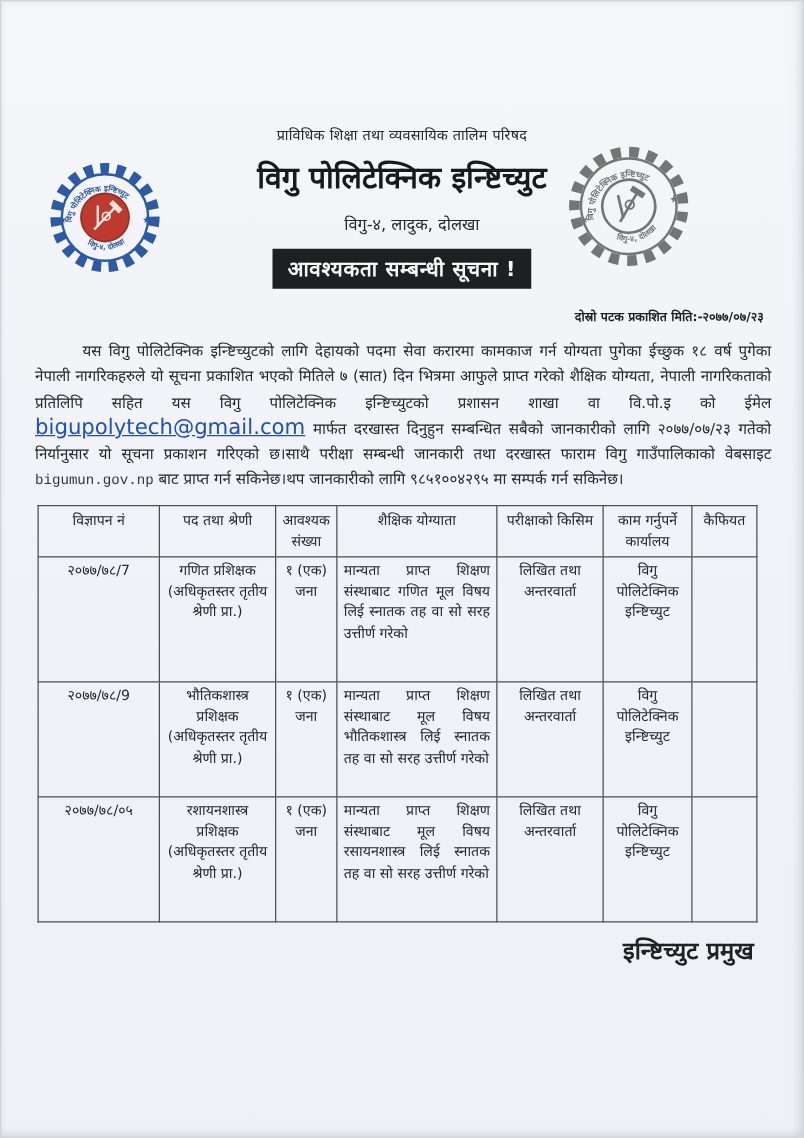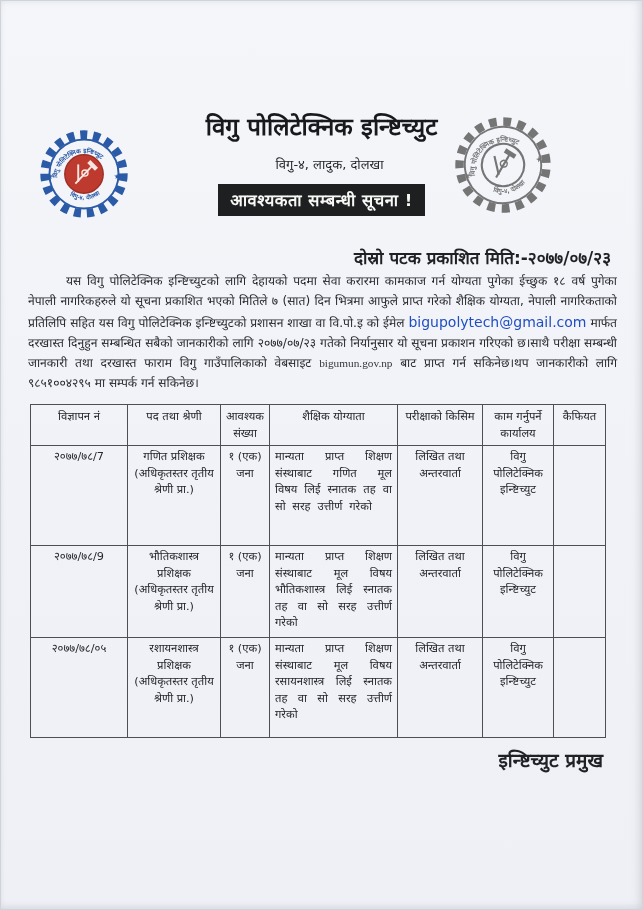--- a/index.html
+++ b/index.html
@@ -19,32 +19,32 @@
   .council-line{font-size:11.5px;color:#24272b;letter-spacing:.2px;}
   .main-title{font-size:24px;font-weight:bold;color:#17191c;margin-top:9px;}
   .address-line{font-size:13px;color:#24272b;margin-top:13px;padding-left:16px;}
   .banner{display:inline-block;margin-top:11px;background:#1d1f20;color:#f7f7f5;
           font-size:16.5px;font-weight:bold;padding:4px 12px 5px;letter-spacing:.5px;}
   
   .logo-left{position:absolute;left:36px;top:126px;width:96px;height:96px;}
   .logo-right{position:absolute;left:450px;top:112px;width:106px;height:106px;
               transform:rotate(-13deg);opacity:.82;}
   
-  .pub-date{position:absolute;top:246px;right:32px;font-size:17px;font-weight:bold;color:#1f2124;}
+  .pub-date{position:absolute;top:246px;right:32px;font-size:10px;font-weight:bold;color:#1f2124;}
   .body-para{position:absolute;top:271px;left:28px;width:589px;
              font-size:12.1px;line-height:20.3px;text-align:justify;text-indent:38px;color:#26282c;}
-  .email-link{color:#1f4ec2;cursor:pointer;font-family:"DejaVu Sans",sans-serif;font-size:14px;}
-  .website{font-family:Liberation Serif, serif;font-size:11.3px;color:#33363b;}
+  .email-link{color:#1f4ec2;text-decoration:underline;cursor:pointer;font-family:"DejaVu Sans",sans-serif;font-size:17px;}
+  .website{font-family:Liberation Mono, monospace;font-size:11.3px;color:#33363b;}
   
   .vacancy-table{position:absolute;top:404px;left:30px;border-collapse:collapse;table-layout:fixed;width:575px;
                  font-size:11.3px;color:#26282c;}
   .vacancy-table td,.vacancy-table th{border:1.2px solid #4d4f52;padding:3px 5px;vertical-align:top;
                  font-weight:normal;text-align:center;line-height:16.5px;}
   .vacancy-table th{line-height:17px;}
-  .vacancy-table td.qual{text-align:left;text-align-last:left;text-align:justify;font-family:Liberation Mono, monospace;}
+  .vacancy-table td.qual{text-align:left;text-align-last:left;text-align:justify;}
   .vacancy-table tr.hdr{height:38px;}
   .vacancy-table tr.r0{height:100px;}
   .vacancy-table tr.r1{height:92px;}
   .vacancy-table tr.r2{height:100px;margin-left:20px;}
   
   .signature{position:absolute;top:747px;right:40px;font-size:19px;font-weight:bold;color:#1f2124;}
 </style>
 </head>
 <body>
 
@@ -88,20 +88,21 @@
       <g stroke="#5a5a5a" stroke-width="2" fill="none">
         <line x1="41" y1="60" x2="59" y2="41"></line>
         <line x1="55" y1="37" x2="63" y2="45" stroke-width="4.5"></line>
         <line x1="44" y1="40" x2="44" y2="58"></line>
         <circle cx="51" cy="49" r="3.2" stroke-width="1.4"></circle>
       </g>
     </svg>
   </div>
 
   <div class="header">
+    <div class="council-line">प्राविधिक शिक्षा तथा व्यवसायिक तालिम परिषद</div>
     <div class="main-title">विगु पोलिटेक्निक इन्ष्टिच्युट</div>
     <div class="address-line">विगु-४, लादुक, दोलखा</div>
     <div><span class="banner">आवश्यकता सम्बन्धी सूचना !</span></div>
   </div>
 
   <div class="pub-date">दोस्रो पटक प्रकाशित मिति:-२०७७/०७/२३</div>
 
   <div class="body-para"><span>यस विगु पोलिटेक्निक इन्ष्टिच्युटको लागि देहायको पदमा सेवा करारमा कामकाज गर्न योग्यता पुगेका ईच्छुक १८ वर्ष पुगेका नेपाली नागरिकहरुले यो सूचना प्रकाशित भएको मितिले ७ (सात) दिन भित्रमा आफुले प्राप्त गरेको शैक्षिक योग्यता, नेपाली नागरिकताको प्रतिलिपि सहित यस विगु पोलिटेक्निक इन्ष्टिच्युटको प्रशासन शाखा वा वि.पो.इ को ईमेल </span><a class="email-link">bigupolytech@gmail.com</a><span> मार्फत दरखास्त दिनुहुन सम्बन्धित सबैको जानकारीको लागि २०७७/०७/२३ गतेको निर्यानुसार यो सूचना प्रकाशन गरिएको छ।साथै परीक्षा सम्बन्धी जानकारी तथा दरखास्त फाराम विगु गाउँपालिकाको वेबसाइट </span><span class="website">bigumun.gov.np</span><span> बाट प्राप्त गर्न सकिनेछ।थप जानकारीको लागि ९८५१००४२९५ मा सम्पर्क गर्न सकिनेछ।</span></div>
 
   <table class="vacancy-table">

